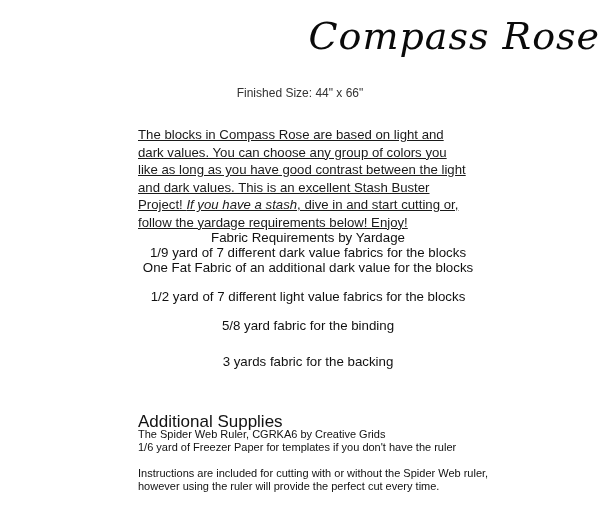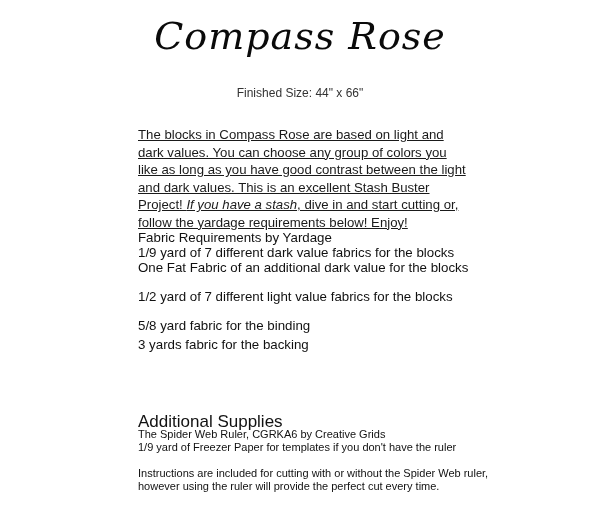--- a/index.html
+++ b/index.html
@@ -1,42 +1,42 @@
 <!DOCTYPE html>
 <html><head>
 <meta charset="utf-8">
 <style>
   html, body { margin:0; padding:0; background:#ffffff; }
   body { width:600px; height:505px; position:relative; overflow:hidden; color:#111; }
-  .title { position:absolute; left:0; width:600px; top:14px; text-align:center;
+  .title { position:absolute; left:0; width:600px; top:14px; text-align:right;
     font-family:"DejaVu Serif", serif; font-style:italic; font-size:38px; letter-spacing:1px; color:#0a0a0a; }
   .subtitle { position:absolute; left:0; width:600px; top:86px; text-align:center;
     font-family:"Liberation Sans", sans-serif; font-size:12px; color:#333; }
   .para { position:absolute; left:138px; top:126px; width:330px;
     font-family:"Liberation Sans", sans-serif; font-size:13.2px; line-height:17.5px; color:#1a1a1a;text-decoration:underline; }
   .para i { font-style:italic; }
   .req { position:absolute; left:138px; width:340px;
-    font-family:"Liberation Sans", sans-serif; font-size:13.3px; line-height:15px; color:#111; white-space:nowrap; }
+    font-family:"Liberation Sans", sans-serif; font-size:13.3px; line-height:15px; color:#111; white-space:nowrap;text-align:center; }
   .supp-h { position:absolute; left:138px; top:412px;
     font-family:"Liberation Sans", sans-serif; font-size:17px; color:#111; }
   .supp { position:absolute; left:138px;
     font-family:"Liberation Sans", sans-serif; font-size:11px; color:#111; white-space:nowrap; }
 </style>
 </head>
 <body>
 
 <div class="title">Compass Rose</div>
 <div class="subtitle">Finished Size: 44" x 66"</div>
 
 <div class="para"><span>The blocks in Compass Rose are based on light and dark values. You can choose any group of colors you like as long as you have good contrast between the light and dark values. This is an excellent Stash Buster Project! </span><i>If you have a stash</i><span>, dive in and start cutting or, follow the yardage requirements below! Enjoy!</span></div>
 
 <div class="req" style="top:230px">Fabric Requirements by Yardage</div>
 <div class="req" style="top:245px">1/9 yard of 7 different dark value fabrics for the blocks</div>
 <div class="req" style="top:260px">One Fat Fabric of an additional dark value for the blocks</div>
 <div class="req" style="top:289px">1/2 yard of 7 different light value fabrics for the blocks</div>
 <div class="req" style="top:318px">5/8 yard fabric for the binding</div>
-<div class="req" style="top:337px">3 yards fabric for the backing</div>
+<div class="req" style="top:354px">3 yards fabric for the backing</div>
 
 <div class="supp-h">Additional Supplies</div>
 <div class="supp" style="top:428px">The Spider Web Ruler, CGRKA6 by Creative Grids</div>
-<div class="supp" style="top:441px">1/9 yard of Freezer Paper for templates if you don't have the ruler</div>
+<div class="supp" style="top:441px">1/6 yard of Freezer Paper for templates if you don't have the ruler</div>
 <div class="supp" style="top:467px">Instructions are included for cutting with or without the Spider Web ruler,</div>
 <div class="supp" style="top:480px">however using the ruler will provide the perfect cut every time.</div>
 
 </body></html>

